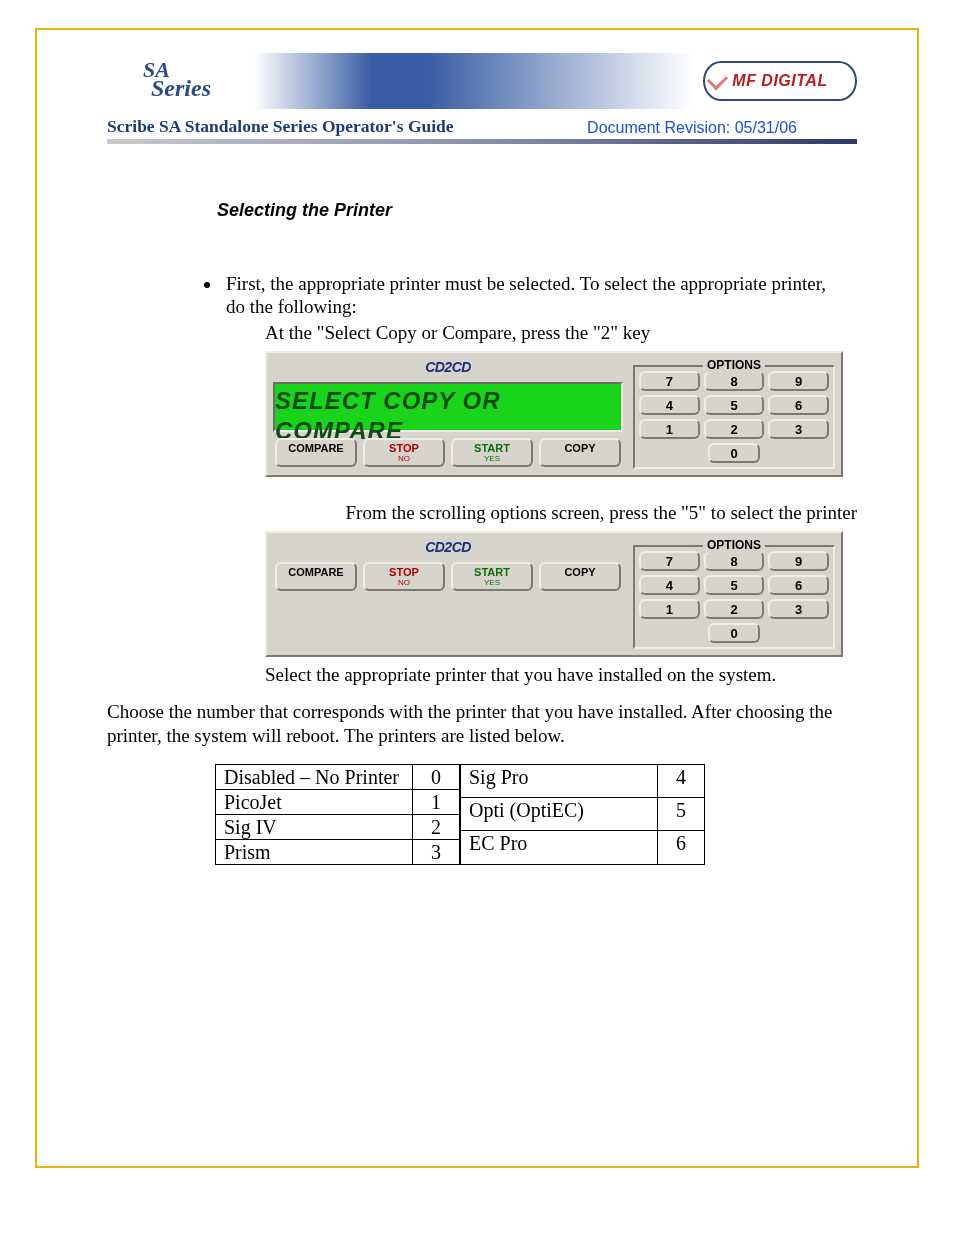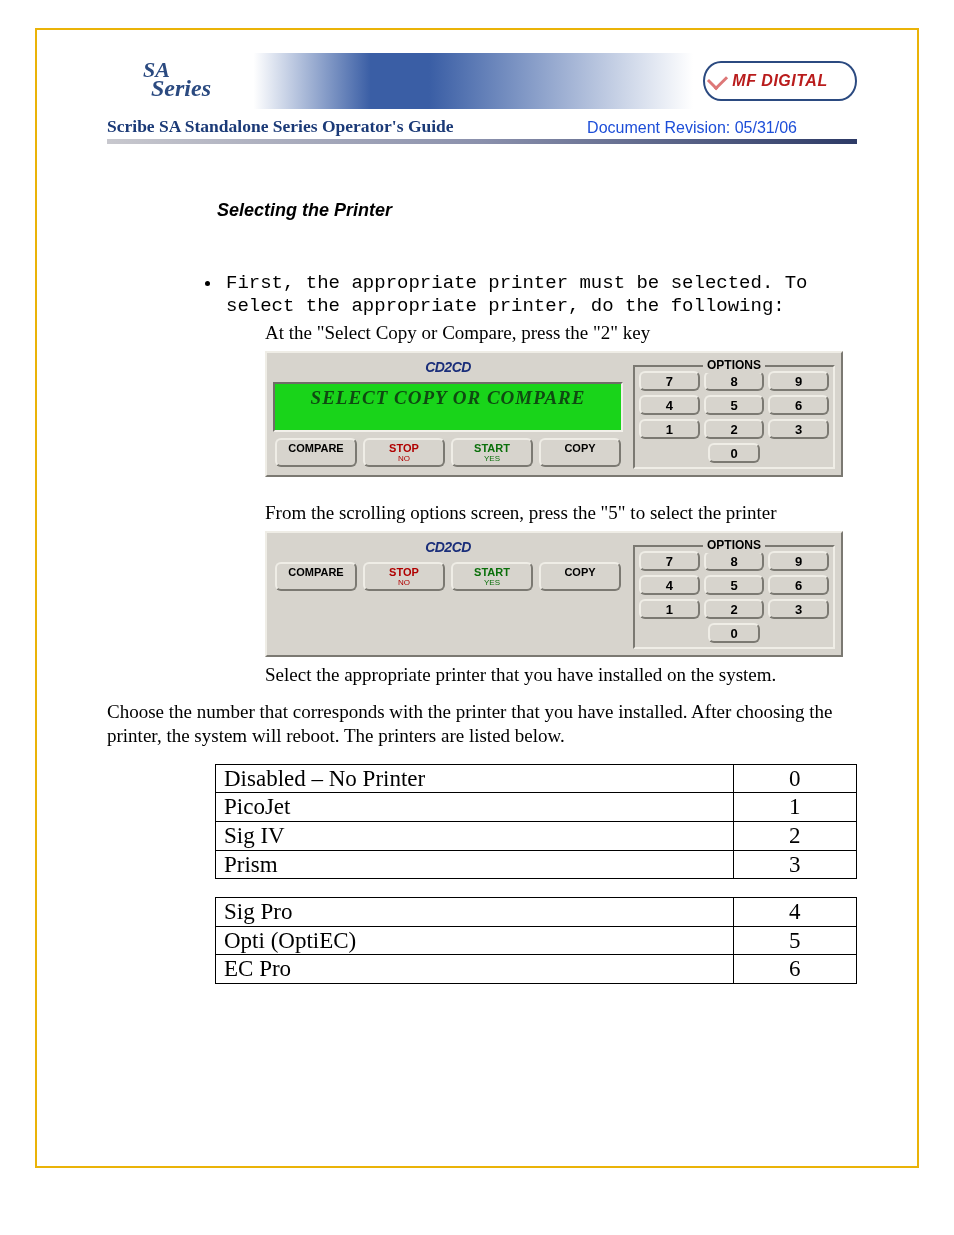--- a/index.html
+++ b/index.html
@@ -106,21 +106,20 @@
     font-weight: bold;
     font-style: italic;
     font-size: 18px;
     margin-left: 110px;
     margin-bottom: 50px;
   }
   ul.bullet {
     margin: 0 12px 0 115px;
     padding: 0;
     list-style: disc;
-    font-family: Liberation Mono, monospace;
   }
   ul.bullet li {
     margin-bottom: 2px;
     padding-left: 4px;
   }
   .indent-line {
     margin-left: 158px;
   }
   .panel-wrap {
     margin: 6px 0 6px 158px;
@@ -155,25 +154,25 @@
     background: #19d41a;
     border-top: 2px solid #6f6d67;
     border-left: 2px solid #6f6d67;
     border-right: 2px solid #f2f0ea;
     border-bottom: 2px solid #f2f0ea;
     height: 44px;
     display: flex;
     align-items: flex-start;
     justify-content: center;
     padding-top: 2px;
-    font-family: Liberation Serif, serif;
+    font-family: Liberation Sans, sans-serif;
     font-weight: bold;
     font-style: italic;
     color: #0f4a11;
-    font-size: 19px;
+    font-size: 24px;
     letter-spacing: 1px;
   }
   .btn-row {
     display: flex;
     justify-content: center;
     gap: 6px;
   }
   .hw-btn {
     border-top: 2px solid #efede6;
     border-left: 2px solid #efede6;
@@ -235,24 +234,22 @@
     display: flex;
     justify-content: center;
   }
   .zero-row .hw-btn { width: 48px; }
   .body-para {
     margin: 14px 0 0 0;
     text-align: left;
   }
   .tables-row {
     display: flex;
-    gap: 18px;
     margin: 16px 0 0 108px;
-    font-size: 23px;
-    flex-direction: column;
+    font-size: 20px;
   }
   table.ptable {
     border-collapse: collapse;
   }
   table.ptable td {
     border: 1px solid #000;
     padding: 0 8px;
     vertical-align: top;
     line-height: 1.2;
   }
@@ -339,21 +336,21 @@
               <div class="hw-btn">3</div>
               <div class="zero-row">
                   <div class="hw-btn">0</div>
                 </div>
             </div>
           </div>
         </div>
       </div>
     </div>
 
-    <div class="indent-line" style="margin-top:24px;">From the scrolling options screen, press the "5" to select the printer</div>
+    <div class="indent-line" style="margin-top:24px;text-align:right;">From the scrolling options screen, press the "5" to select the printer</div>
 
     <div class="panel-wrap">
       <div class="panel">
         <div class="panel-left">
           <div class="lcd-title">CD2CD</div>
           <div class="btn-row">
             <div class="hw-btn"><span>COMPARE</span></div>
             <div class="hw-btn red"><span>STOP</span><span class="sub">NO</span></div>
             <div class="hw-btn green"><span>START</span><span class="sub">YES</span></div>
             <div class="hw-btn"><span>COPY</span></div>

